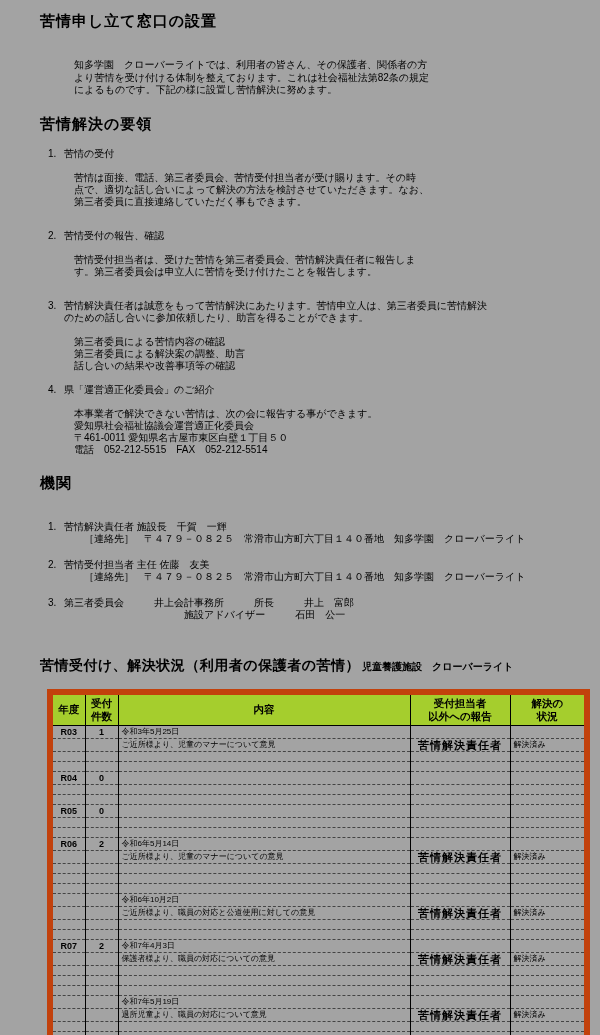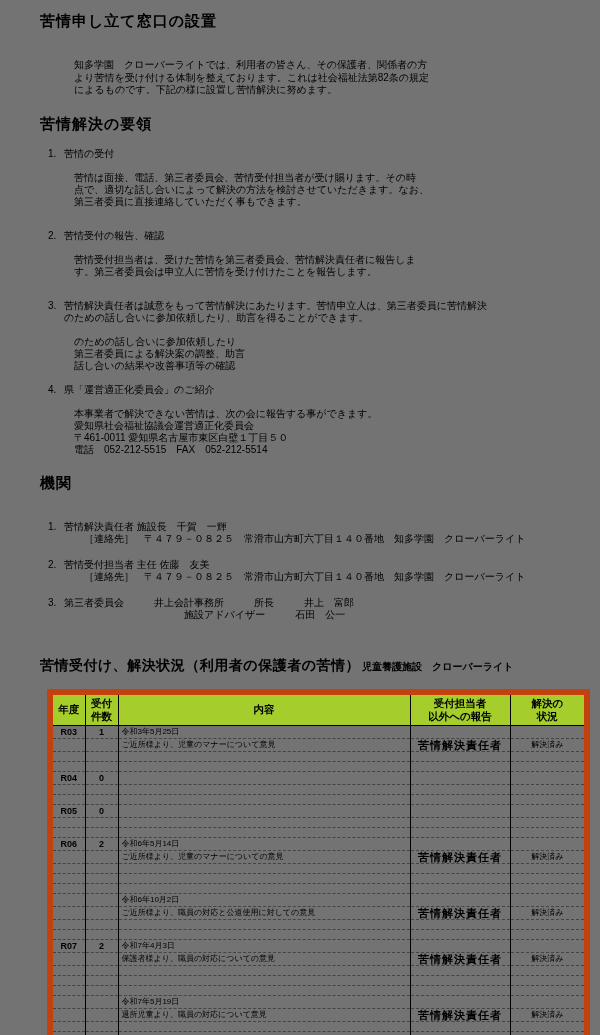--- a/index.html
+++ b/index.html
@@ -1,20 +1,20 @@
 <!DOCTYPE html>
 <html><head>
 <meta charset="utf-8">
 <style>
   html,body{margin:0;padding:0;background:#fff;}
   .page{
     position:relative;
     width:600px;
     height:1035px;
-    background:#737373;
+    background:#a3a3a3;
     color:#000;
     font-family:"Liberation Sans","DejaVu Sans",sans-serif;
     overflow:hidden;
   }
   .pre{white-space:pre-line;}
   .h1{
     font-size:15px;
     font-weight:bold;
     margin:12px 40px 0 40px;
     letter-spacing:1px;
@@ -81,21 +81,21 @@
     padding:0 3px;
     vertical-align:middle;
     overflow:visible;
   }
   tr.row-text td{height:12px;line-height:12px;}
   tr.row-empty td{height:9px;line-height:9px;}
   td.col-year{font-weight:bold;font-size:9px;text-align:center;}
   td.col-count{font-weight:bold;font-size:9px;text-align:center;}
   td.col-content{font-size:8px;text-align:left;}
   td.col-report{font-size:11px;font-weight:bold;text-align:center;letter-spacing:1px;}
-  td.col-status{font-size:8px;text-align:center;font-family:Liberation Mono, monospace;}
+  td.col-status{font-size:8px;font-family:Liberation Mono, monospace;}
 </style>
 </head>
 <body>
 
 <div class="page">
 
   <div class="h1">苦情申し立て窓口の設置</div>
 
   <div class="intro pre">知多学園　クローバーライトでは、利用者の皆さん、その保護者、関係者の方
 より苦情を受け付ける体制を整えております。これは社会福祉法第82条の規定
@@ -120,21 +120,21 @@
         </div>
         <div class="proc-body pre">苦情受付担当者は、受けた苦情を第三者委員会、苦情解決責任者に報告しま
 す。第三者委員会は申立人に苦情を受け付けたことを報告します。</div>
       </div>
       <div class="proc-item">
         <div class="proc-head">
           <span class="proc-num">3.</span>
           <span class="proc-title pre">苦情解決責任者は誠意をもって苦情解決にあたります。苦情申立人は、第三者委員に苦情解決
 のための話し合いに参加依頼したり、助言を得ることができます。</span>
         </div>
-        <div class="proc-body pre">のための話し合いに参加依頼したり
+        <div class="proc-body pre">第三者委員による苦情内容の確認
 第三者委員による解決案の調整、助言
 話し合いの結果や改善事項等の確認</div>
       </div>
       <div class="proc-item">
         <div class="proc-head">
           <span class="proc-num">4.</span>
           <span class="proc-title pre">県「運営適正化委員会」のご紹介</span>
         </div>
         <div class="proc-body pre">本事業者で解決できない苦情は、次の会に報告する事ができます。
 愛知県社会福祉協議会運営適正化委員会

